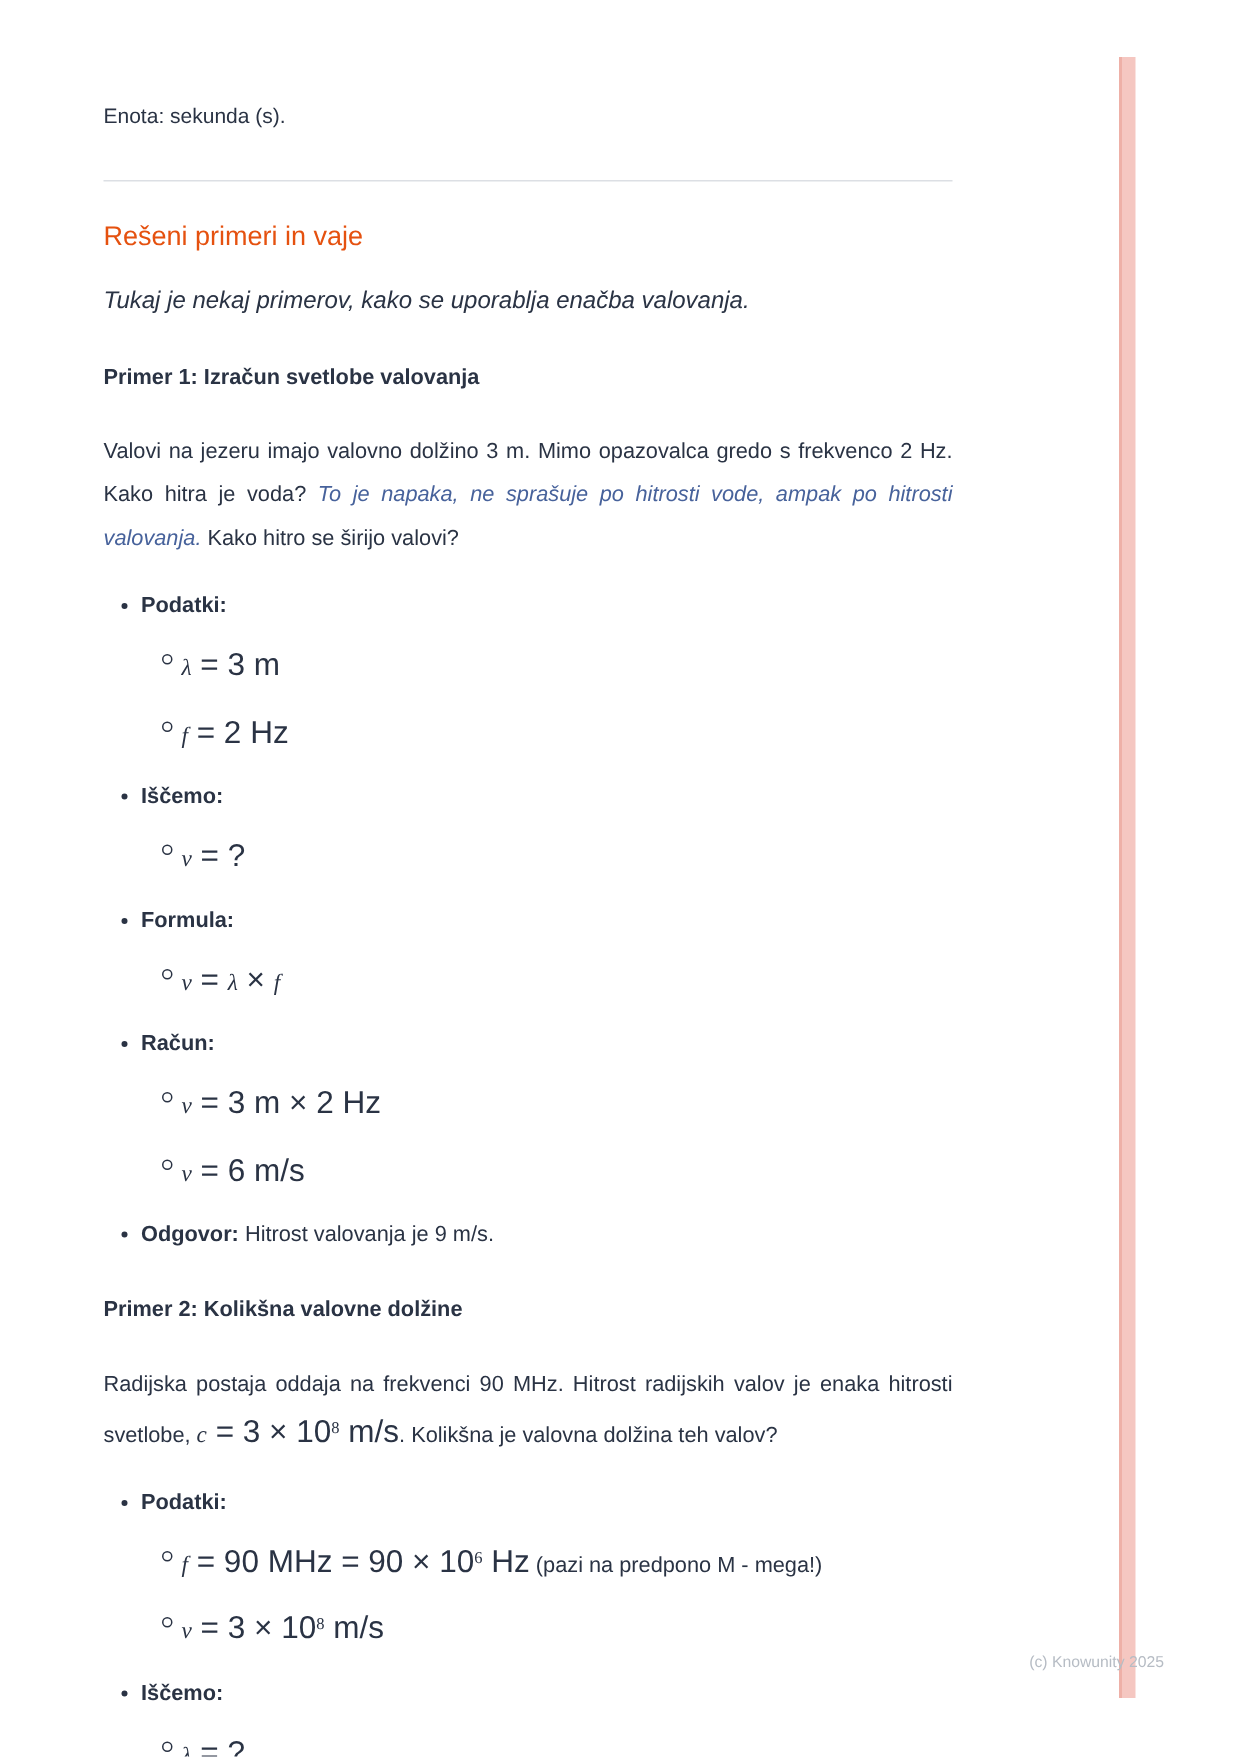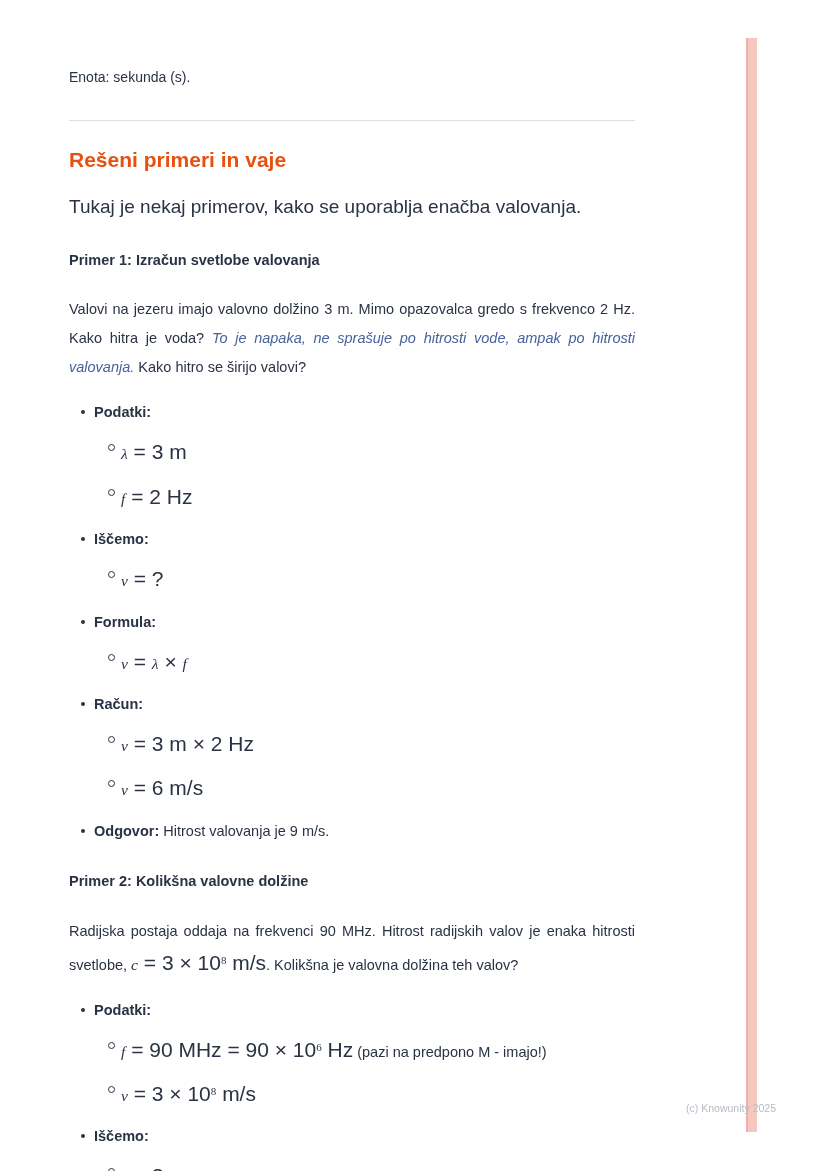--- a/index.html
+++ b/index.html
@@ -14,22 +14,22 @@
   *{box-sizing:border-box;}
   html,body{margin:0;padding:0;}
   body{
     width:828px;height:1171px;position:relative;overflow:hidden;
     background:#ffffff;color:var(--body);
     font-family:"Liberation Sans", sans-serif;
   }
   .content{position:absolute;left:69px;top:0;width:566px;}
   .top-note{margin:68px 0 0;font-size:14px;line-height:1.35;}
   .divider{border:none;border-top:1px solid var(--divider);margin:33px 0 0;}
-  .heading{margin:26px 0 0;font-size:21px;line-height:1.2;font-weight:700;color:var(--accent);}
-  .intro{margin:22px 0 0;font-size:19px;line-height:1.4;}
+  .heading{margin:26px 0 0;font-size:18px;line-height:1.2;font-weight:400;color:var(--accent);}
+  .intro{margin:22px 0 0;font-size:16px;line-height:1.4;font-style:italic;}
   .ex-title{margin:30px 0 0;font-size:14.5px;font-weight:700;line-height:1.35;}
   .para{margin:25px 0 0;font-size:14.5px;line-height:29px;text-align:justify;}
   .p-it{font-style:italic;color:var(--italic-note);}
   .p-mit{font-family:"Liberation Serif", serif;font-style:italic;font-size:15.5px;}
   .p-mup{font-family:Liberation Sans, sans-serif;font-size:21px;}
   .p-sup{font-family:"Liberation Serif", serif;font-size:11px;vertical-align:6px;}
   .list{list-style:none;margin:20px 0 0;padding:0 0 0 12px;}
   .l1{position:relative;padding-left:13px;margin:17px 0;font-size:14.5px;line-height:1.45;}
   .l1::before{content:"";position:absolute;left:0;top:8px;width:4px;height:4px;border-radius:50%;background:var(--body);}
   .lab{font-weight:700;}
@@ -71,21 +71,21 @@
             </ul></li>
           <li class="l1"><span class="lab">Odgovor:</span><span class="p-txt"> Hitrost valovanja je 9 m/s.</span></li>
         </ul>
     </section>
 
     <section>
       <h2 class="ex-title">Primer 2: Kolikšna valovne dolžine</h2>
       <p class="para"><span class="p-txt">Radijska postaja oddaja na frekvenci 90 MHz. Hitrost radijskih valov je enaka hitrosti svetlobe, </span><span class="p-mit">c</span><span class="p-mup"> = 3 × 10</span><span class="p-sup">8</span><span class="p-mup"> m/s</span><span class="p-txt">. Kolikšna je valovna dolžina teh valov?</span></p>
       <ul class="list">
           <li class="l1"><span class="lab">Podatki:</span><ul class="sub">
-              <li class="l2"><span class="p-mit">f</span><span class="p-mup"> = 90 MHz = 90 × 10</span><span class="p-sup">6</span><span class="p-mup"> Hz</span><span class="p-txt"> (pazi na predpono M - imajo!)</span></li>
+              <li class="l2"><span class="p-mit">f</span><span class="p-mup"> = 90 MHz = 90 × 10</span><span class="p-sup">6</span><span class="p-mup"> Hz</span><span class="p-txt"> (pazi na predpono M - mega!)</span></li>
               <li class="l2"><span class="p-mit">v</span><span class="p-mup"> = 3 × 10</span><span class="p-sup">8</span><span class="p-mup"> m/s</span></li>
             </ul></li>
           <li class="l1"><span class="lab">Iščemo:</span><ul class="sub">
               <li class="l2"><span class="p-mit">λ</span><span class="p-mup"> = ?</span></li>
             </ul></li>
           <li class="l1"><span class="lab">Formula:</span><ul class="sub">
               <li class="l2"><span class="p-mit">v</span><span class="p-mup"> = </span><span class="p-mit">λ</span><span class="p-mup"> × </span><span class="p-mit">f</span><span class="p-mup"> → </span><span class="p-mit">λ</span><span class="p-mup"> = </span></li>
             </ul></li>
         </ul>
     </section>

